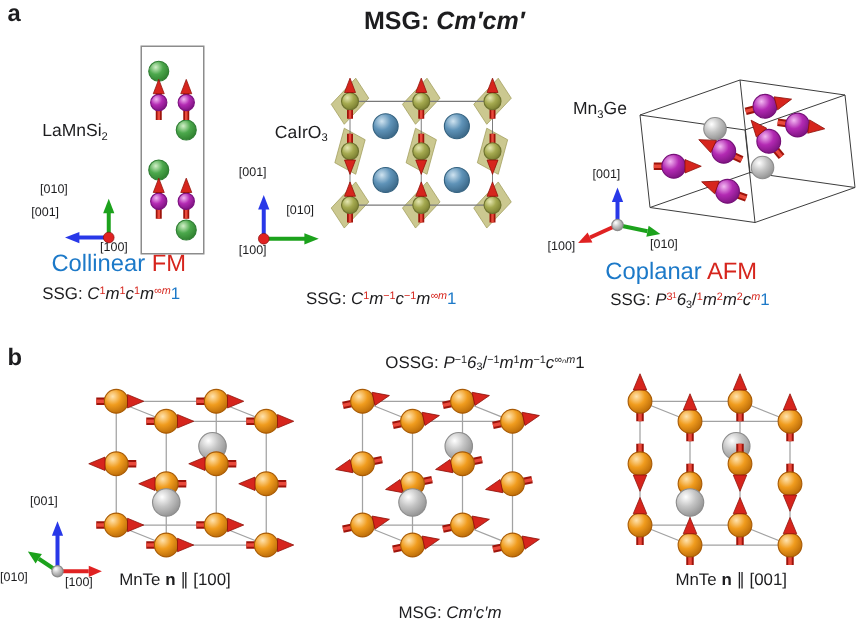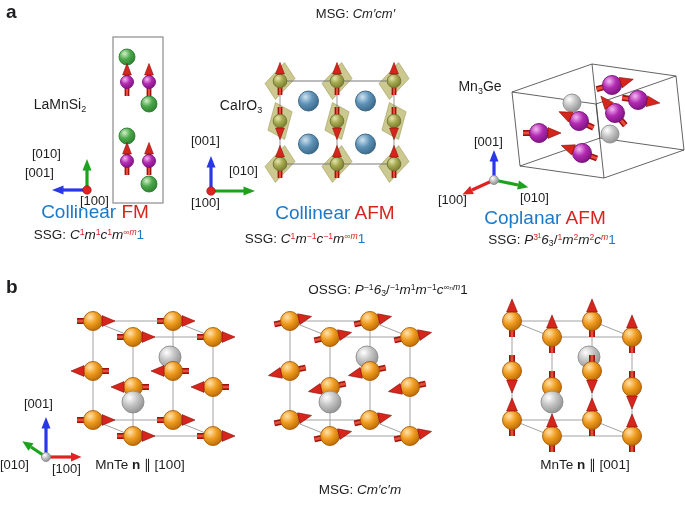--- a/index.html
+++ b/index.html
@@ -9,23 +9,23 @@
   }
   html,body{margin:0;padding:0;background:#fff;}
   .fig{position:relative;width:685px;height:509px;background:#fff;overflow:hidden;
        font-family:"Liberation Sans","DejaVu Sans",sans-serif;color:var(--c-text);}
   .txt{position:absolute;white-space:nowrap;}
   .ctr{text-align:center;}
   .panel-letter{font-size:19px;font-weight:bold;}
   .mat{font-size:14px;}
   .order{font-size:19px;}
   .formula{font-size:13.5px;}
-  .title{font-size:13px;}
+  .title{font-size:20px;font-weight:bold;}
   .cap{font-size:13.5px;}
-  .lbl{position:absolute;font-size:13px;white-space:nowrap;color:var(--c-text);}
+  .lbl{position:absolute;font-size:10px;white-space:nowrap;color:var(--c-text);}
   .axes{position:absolute;}
   .axes svg{overflow:visible;}
   .structure{position:absolute;overflow:visible;}
   .it{font-style:italic;}
   .bd{font-weight:bold;}
   .sup{font-size:0.64em;position:relative;top:-0.5em;}
   .sub{font-size:0.64em;position:relative;top:0.28em;}
   .supsup{font-size:0.5em;position:relative;top:-0.95em;margin-left:-0.08em;}
   
   .cellrect{fill:none;stroke:#8c8c8c;stroke-width:1.2;}
@@ -87,21 +87,20 @@
   <div class="txt panel-letter" style="left:6px;top:1px">a</div>
   <div class="txt panel-letter" style="left:6px;top:276px">b</div>
 
   <div class="txt title ctr" style="left:253px;top:6px;width:205px"><span>MSG: </span><span class="it">Cm′cm′</span></div>
 
   <div class="txt mat ctr" style="left:10px;top:96px;width:100px"><span>LaMnSi</span><span class="sub">2</span></div>
   <div class="txt mat ctr" style="left:208px;top:97px;width:66px"><span>CaIrO</span><span class="sub">3</span></div>
   <div class="txt mat ctr" style="left:448px;top:78px;width:64px"><span>Mn</span><span class="sub">3</span><span>Ge</span></div>
 
   <div class="txt order ctr" style="left:20px;top:201px;width:150px"><span style="color: rgb(28, 121, 200);">Collinear</span><span style="color: rgb(214, 37, 29);"> FM</span></div>
-  <div class="txt order ctr" style="left:255px;top:202px;width:160px"><span style="color: rgb(28, 121, 200);">Collinear</span><span style="color: rgb(214, 37, 29);"> AFM</span></div>
   <div class="txt order ctr" style="left:465px;top:207px;width:160px"><span style="color: rgb(28, 121, 200);">Coplanar</span><span style="color: rgb(214, 37, 29);"> AFM</span></div>
 
   <div class="txt formula ctr" style="left:4px;top:227px;width:170px"><span>SSG: </span><span class="it">C</span><span class="sup" style="color: rgb(214, 37, 29);">1</span><span class="it">m</span><span class="sup" style="color: rgb(214, 37, 29);">1</span><span class="it">c</span><span class="sup" style="color: rgb(214, 37, 29);">1</span><span class="it">m</span><span class="it sup" style="color: rgb(214, 37, 29);">∞m</span><span style="color: rgb(28, 121, 200);">1</span></div>
   <div class="txt formula ctr" style="left:215px;top:231px;width:180px"><span>SSG: </span><span class="it">C</span><span class="sup" style="color: rgb(214, 37, 29);">1</span><span class="it">m</span><span class="sup" style="color: rgb(214, 37, 29);">−1</span><span class="it">c</span><span class="sup" style="color: rgb(214, 37, 29);">−1</span><span class="it">m</span><span class="it sup" style="color: rgb(214, 37, 29);">∞m</span><span style="color: rgb(28, 121, 200);">1</span></div>
   <div class="txt formula ctr" style="left:458px;top:232px;width:188px"><span>SSG: </span><span class="it">P</span><span class="sup" style="color: rgb(214, 37, 29);">3</span><span class="supsup" style="color: rgb(214, 37, 29);">1</span><span class="it">6</span><span class="sub">3</span><span>/</span><span class="sup" style="color: rgb(214, 37, 29);">1</span><span class="it">m</span><span class="sup" style="color: rgb(214, 37, 29);">2</span><span class="it">m</span><span class="sup" style="color: rgb(214, 37, 29);">2</span><span class="it">c</span><span class="it sup" style="color: rgb(214, 37, 29);">m</span><span style="color: rgb(28, 121, 200);">1</span></div>
 
   <div class="txt formula ctr" style="left:268px;top:282px;width:240px"><span>OSSG: </span><span class="it">P</span><span class="sup">−1</span><span class="it">6</span><span class="sub">3</span><span>/</span><span class="sup">−1</span><span class="it">m</span><span class="sup">1</span><span class="it">m</span><span class="sup">−1</span><span class="it">c</span><span class="it sup">∞ₙm</span><span>1</span></div>
 
   <div class="txt cap ctr" style="left:60px;top:456px;width:160px"><span>MnTe </span><span class="bd">n</span><span> ∥ [100]</span></div>
   <div class="txt cap ctr" style="left:280px;top:482px;width:160px"><span>MSG: </span><span class="it">Cm′c′m</span></div>

